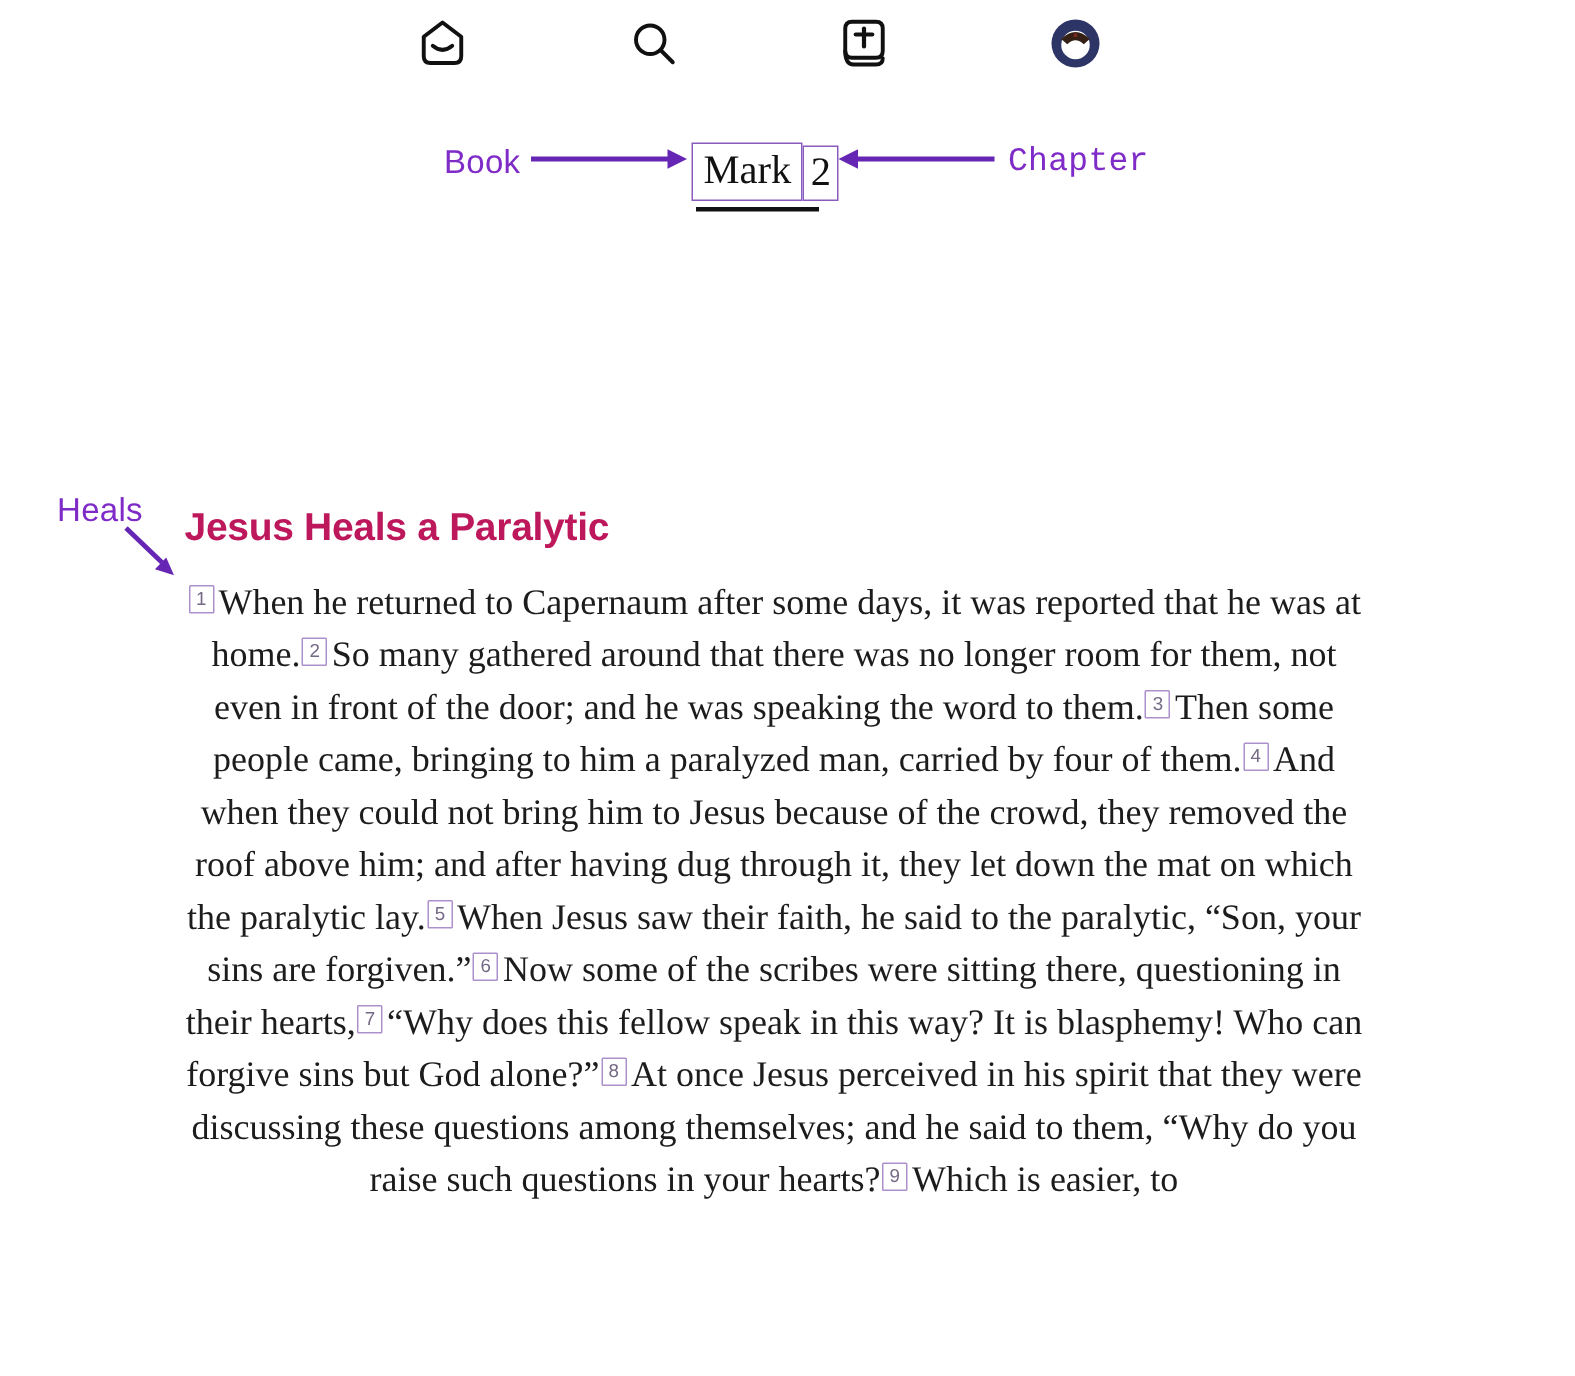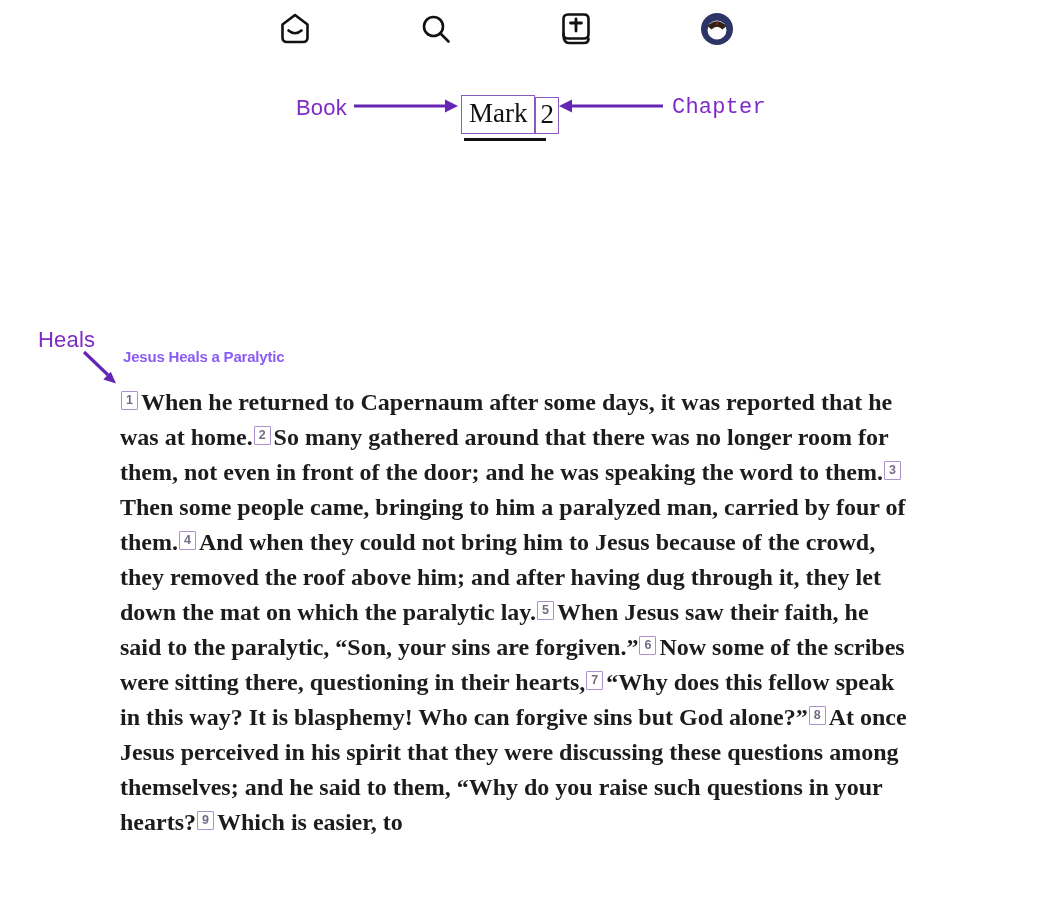--- a/index.html
+++ b/index.html
@@ -23,22 +23,22 @@
   .arrow-book    { left: 352px; top: 97px; }
   .arrow-chapter { left: 557px; top: 97px; }
   .arrow-verses  { left: 80px;  top: 350px; }
 
   .ref-chip { position: absolute; left: 461px; top: 92px; display: flex; align-items: flex-end; background: none; border: none; cursor: pointer; padding: 0; font-family: "Liberation Serif", serif; }
   .ref-book { border: 1px solid #8a5bbf; padding: 2px 7px 4px 7px; font-size: 27px; color: #111; background: #fff; }
   .ref-chap { border: 1px solid #8a5bbf; margin-top: 5px; padding: 1px 4px 3px 4px; font-size: 27px; color: #111; background: #fff; }
   .ref-underline { position: absolute; left: 464px; top: 138px; width: 82px; height: 3px; background: #111; }
 
   
-  .passage-heading { position: absolute; left: 123px; top: 348px; font-size: 15px; font-weight: 700; color: #8b5cf6; letter-spacing: -0.2px; }
-  .passage { position: absolute; left: 120px; top: 385px; width: 792px; font-family: "Liberation Serif", serif; font-size: 24px; line-height: 35px; color: #1c1c1c; text-align: left; font-weight: bold; }
+  .passage-heading { position: absolute; left: 123px; top: 336px; font-size: 26px; font-weight: 700; color: #be185d; letter-spacing: -0.2px; }
+  .passage { position: absolute; left: 120px; top: 385px; width: 792px; font-family: "Liberation Serif", serif; font-size: 24px; line-height: 35px; color: #1c1c1c; text-align: center; }
   .vnum { display: inline-block; border: 1px solid #ab90cb; color: #756a85; background: #fff; font-family: "Liberation Sans", sans-serif; font-size: 12.5px; line-height: 15px; padding: 1px 4px; margin: 0 3px 0 1px; vertical-align: 6px; border-radius: 1px; }
 </style>
 </head>
 <body>
 
 <div class="topnav">
 
   <button class="nav-btn nav-home">
     <span>
       <svg width="36" height="38" viewBox="0 0 36 38" fill="none">

